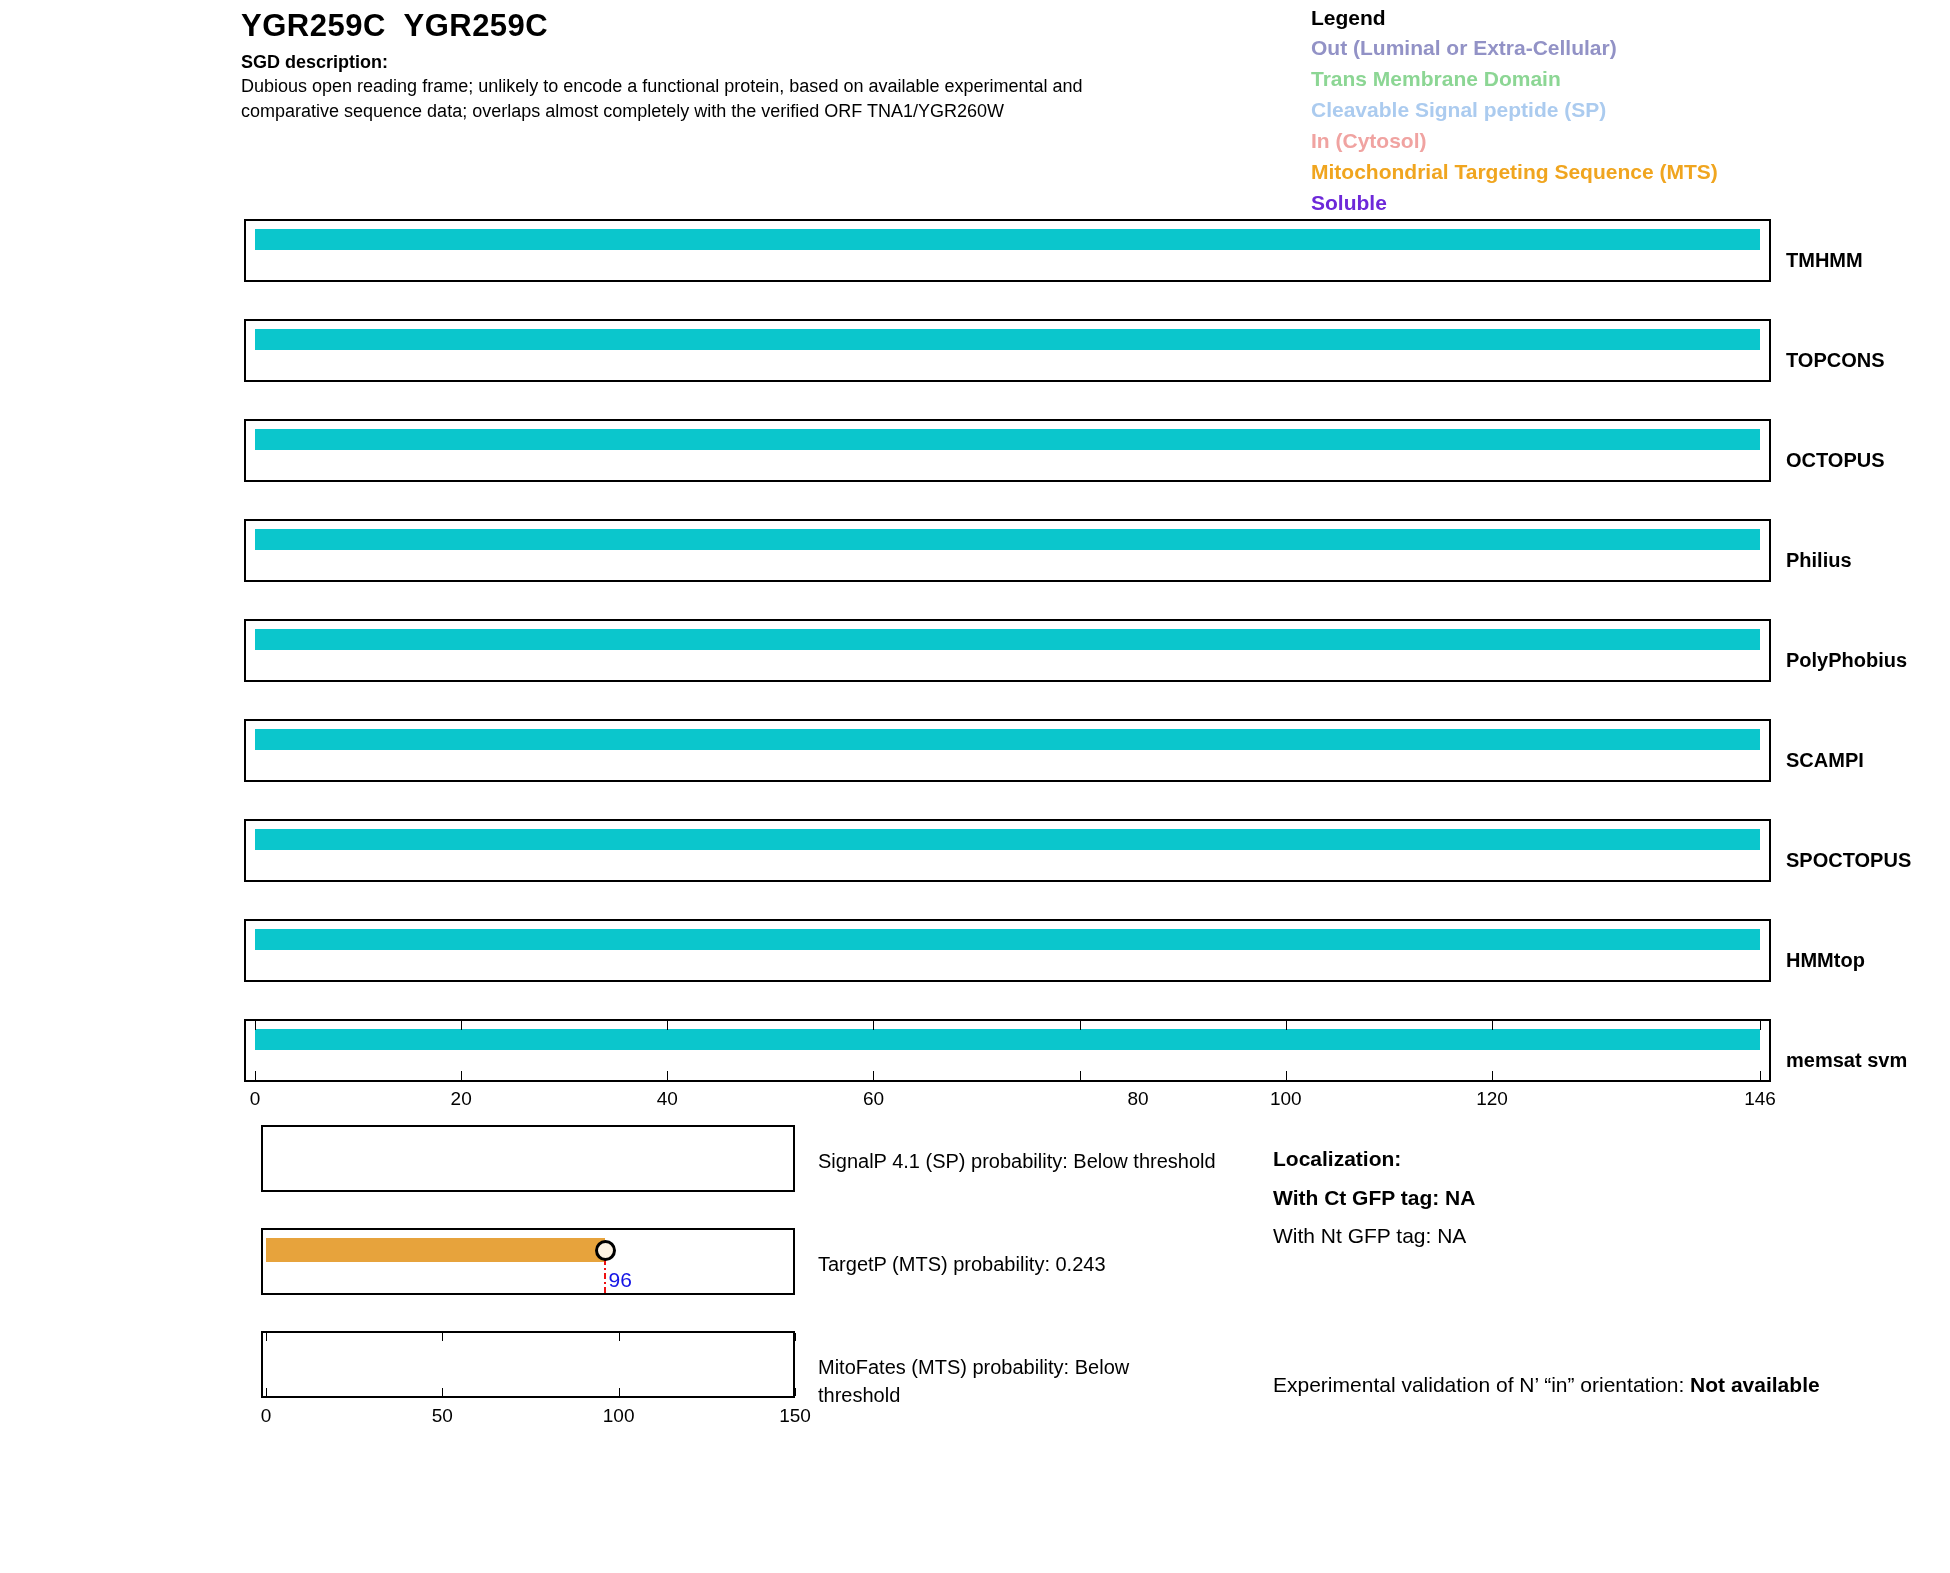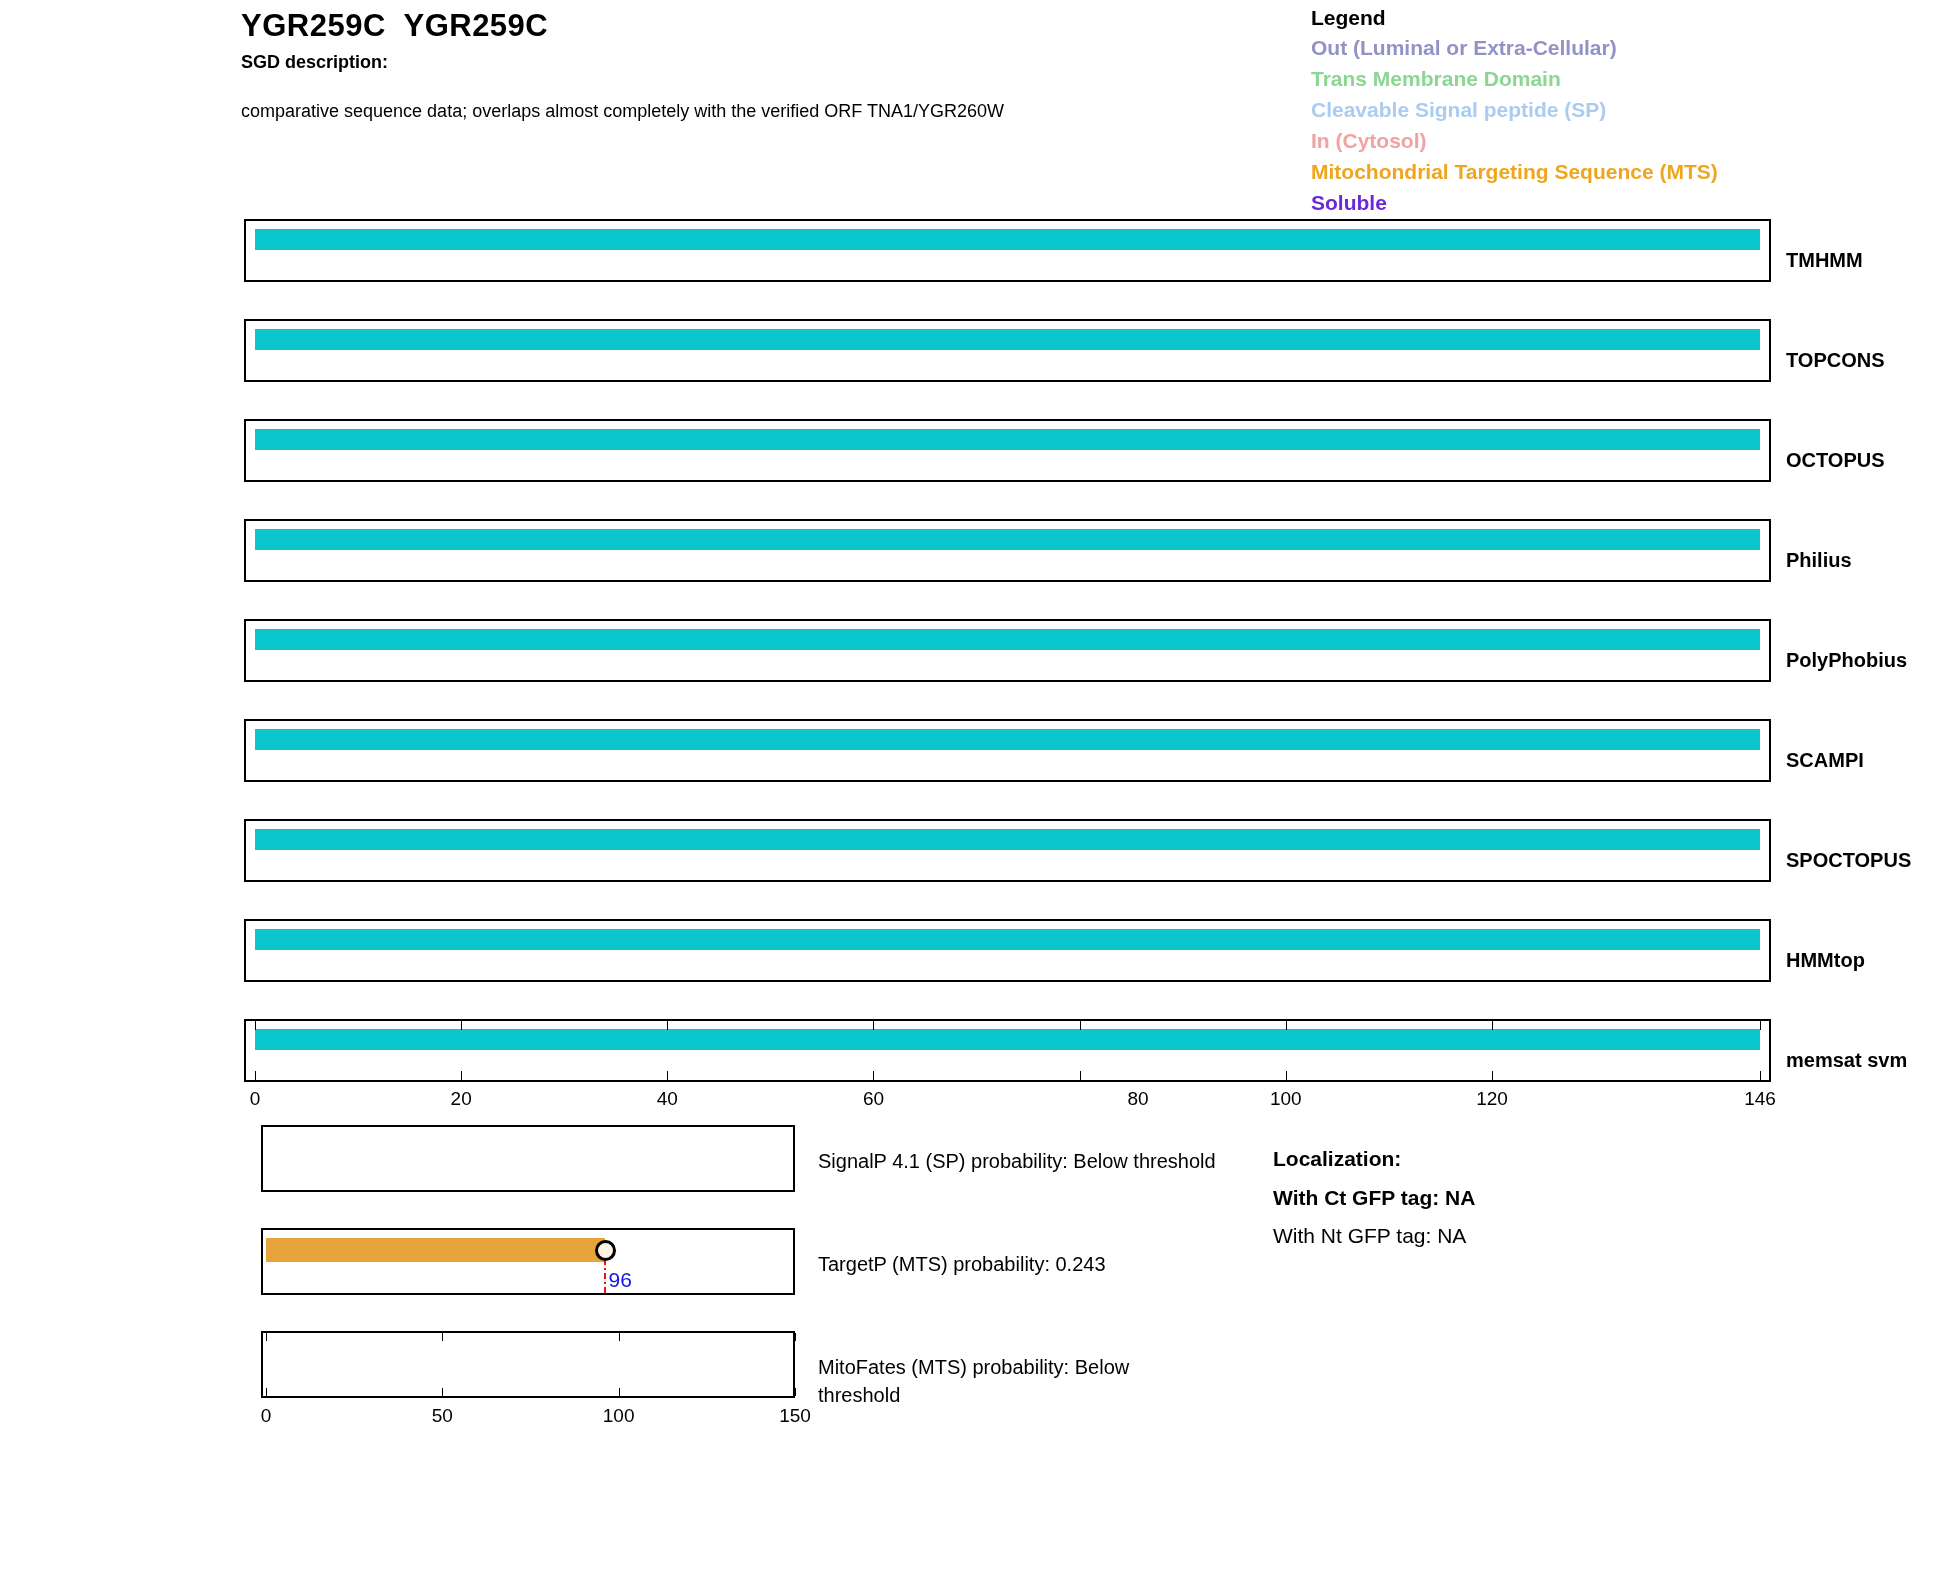--- a/index.html
+++ b/index.html
@@ -28,20 +28,21 @@
   .val-line{position:absolute;font-size:21px;line-height:33px;}
   .val-line b{font-weight:bold;}
 </style>
 </head>
 <body>
 
 <div class="page">
 
   <div class="abs page-title" style="left:233px;top:8px;">YGR259C  YGR259C</div>
   <div class="abs sgd-label" style="left:233px;top:52px;">SGD description:</div>
+  <div class="abs desc" style="left:233px;top:74px;">Dubious open reading frame; unlikely to encode a functional protein, based on available experimental and</div>
   <div class="abs desc" style="left:233px;top:99px;">comparative sequence data; overlaps almost completely with the verified ORF TNA1/YGR260W</div>
 
   <div class="abs" style="left:1303px;top:6px;width:470px;height:215px;">
     <div class="legend-title">Legend</div>
     <div id="legend-entries">
         <div class="legend-entry" style="top: 30px; color: rgb(146, 146, 198);">Out (Luminal or Extra-Cellular)</div>
         <div class="legend-entry" style="top: 61px; color: rgb(140, 214, 148);">Trans Membrane Domain</div>
         <div class="legend-entry" style="top: 92px; color: rgb(171, 203, 239);">Cleavable Signal peptide (SP)</div>
         <div class="legend-entry" style="top: 123px; color: rgb(240, 163, 161);">In (Cytosol)</div>
         <div class="legend-entry" style="top: 154px; color: rgb(240, 165, 31);">Mitochondrial Targeting Sequence (MTS)</div>
@@ -129,14 +130,15 @@
       <div class="tickmark" style="left: 787px; top: 1333px; height: 8px;"></div>
       <div class="tickmark" style="left: 787px; top: 1388px; height: 8px;"></div>
       <div class="axis-label" style="left: 787px; top: 1405px;">150</div>
     </div>
 
   <div class="abs loc-title" style="left:1265px;top:1147px;">Localization:</div>
   <div class="abs loc-line" style="left:1265px;top:1186px;font-weight:bold;">With Ct GFP tag: NA</div>
   <div class="abs loc-line" style="left:1265px;top:1224px;">With Nt GFP tag: NA</div>
 
 
+  <div class="val-line" style="left:1265px;top:1368px;width:552px;"><span>Experimental validation of N’ “in” orientation: </span><b>Not available</b></div>
 
 </div>
 
 </body></html>

